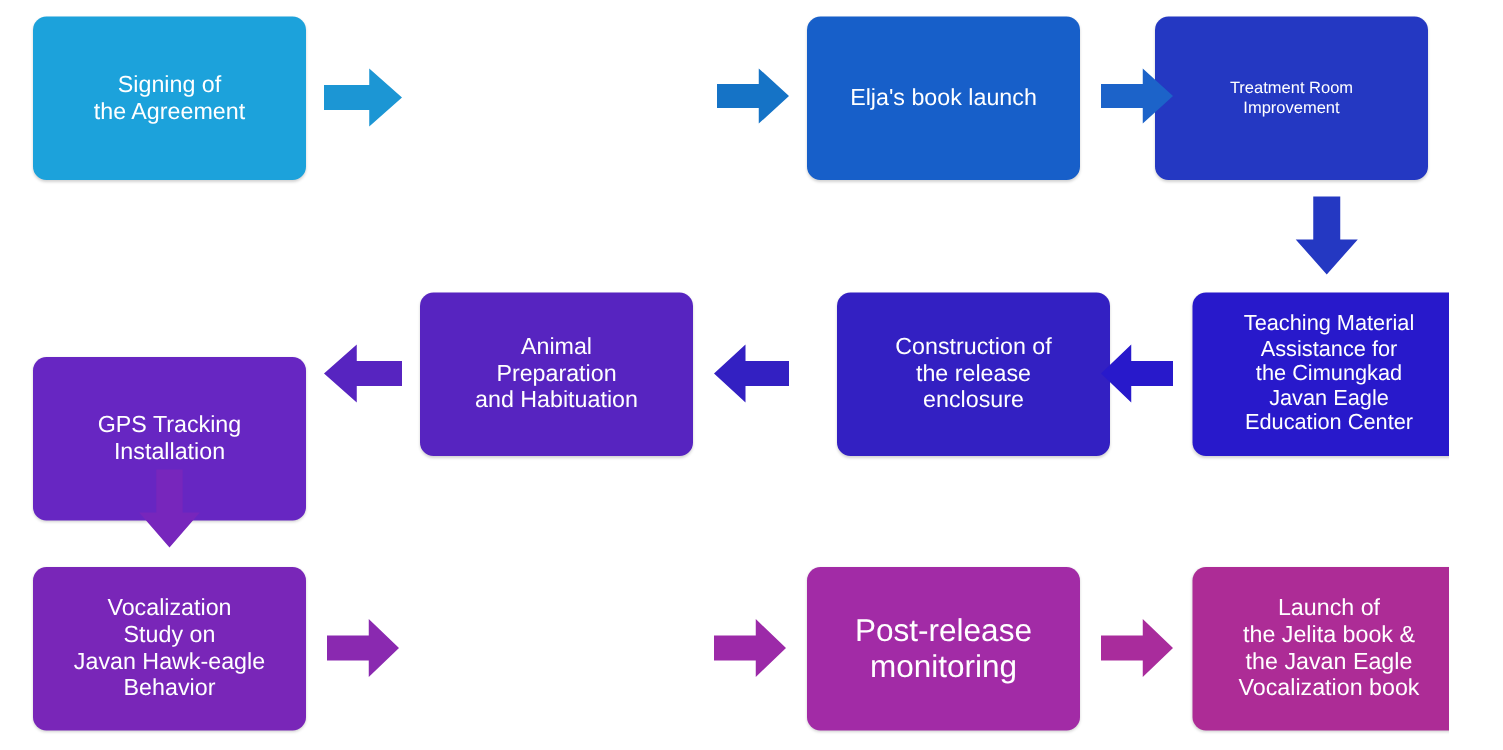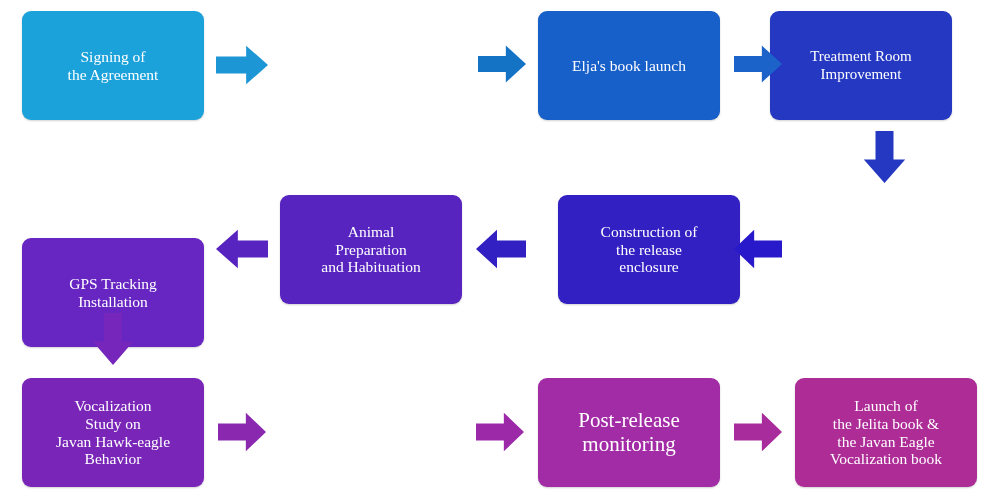--- a/index.html
+++ b/index.html
@@ -6,22 +6,21 @@
     margin: 0;
     padding: 0;
     background: #ffffff;
   }
   #canvas {
     position: relative;
     width: 966px;
     height: 500px;
     background: #ffffff;
     overflow: hidden;
-    font-family: Liberation Serif, serif;
-    padding-left: 29px;
+    font-family: Liberation Sans, sans-serif;
   }
   .node {
     position: absolute;
     border-radius: 9px;
     box-sizing: border-box;
     display: flex;
     align-items: center;
     justify-content: center;
     text-align: center;
     color: #ffffff;
@@ -49,23 +48,30 @@
 <body>
 
 <div id="canvas">
     <div class="node" style="left: 22px; top: 11px; width: 182px; height: 109px; background: rgb(28, 162, 219); font-size: 15.5px;">
       <span class="node-label">Signing of
 the Agreement</span>
     </div>
     <div class="node" style="left: 538px; top: 11px; width: 182px; height: 109px; background: rgb(23, 95, 201); font-size: 15.5px;">
       <span class="node-label">Elja's book launch</span>
     </div>
-    <div class="node" style="left: 770px; top: 11px; width: 182px; height: 109px; background: rgb(36, 56, 194); font-size: 15px;">
+    <div class="node" style="left: 770px; top: 11px; width: 182px; height: 109px; background: rgb(36, 56, 194); font-size: 11px;">
       <span class="node-label">Treatment Room
 Improvement</span>
+    </div>
+    <div class="node" style="left: 795px; top: 195px; width: 182px; height: 109px; background: rgb(40, 25, 203); font-size: 14.5px;">
+      <span class="node-label">Teaching Material
+Assistance for
+the Cimungkad
+Javan Eagle
+Education Center</span>
     </div>
     <div class="node" style="left: 558px; top: 195px; width: 182px; height: 109px; background: rgb(51, 32, 194); font-size: 15.5px;">
       <span class="node-label">Construction of
 the release
 enclosure</span>
     </div>
     <div class="node" style="left: 280px; top: 195px; width: 182px; height: 109px; background: rgb(87, 36, 192); font-size: 15.5px;">
       <span class="node-label">Animal
 Preparation
 and Habituation</span>

